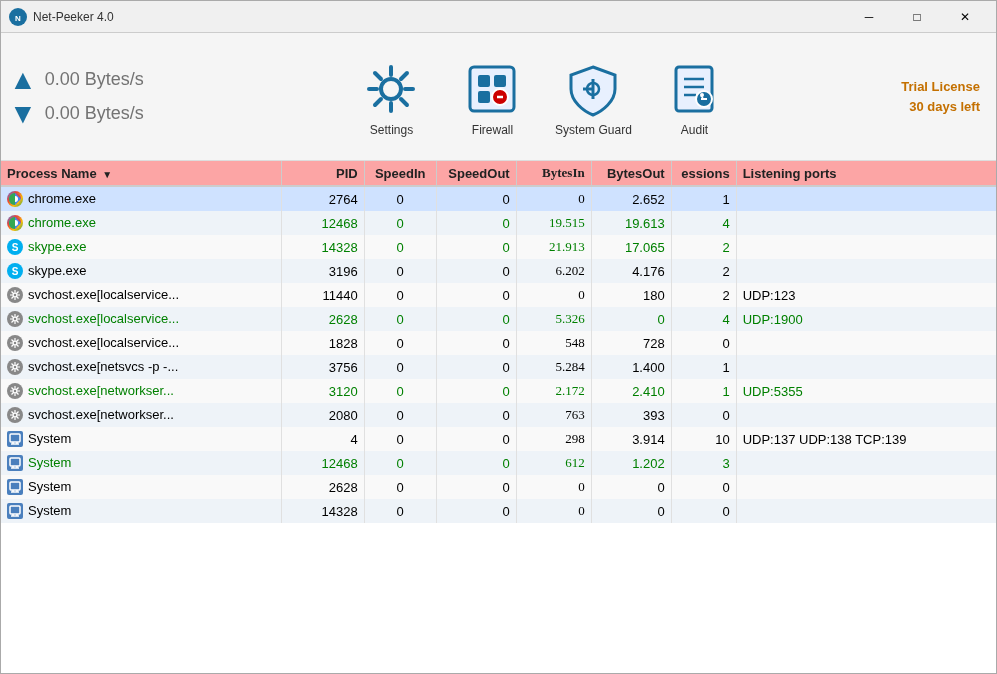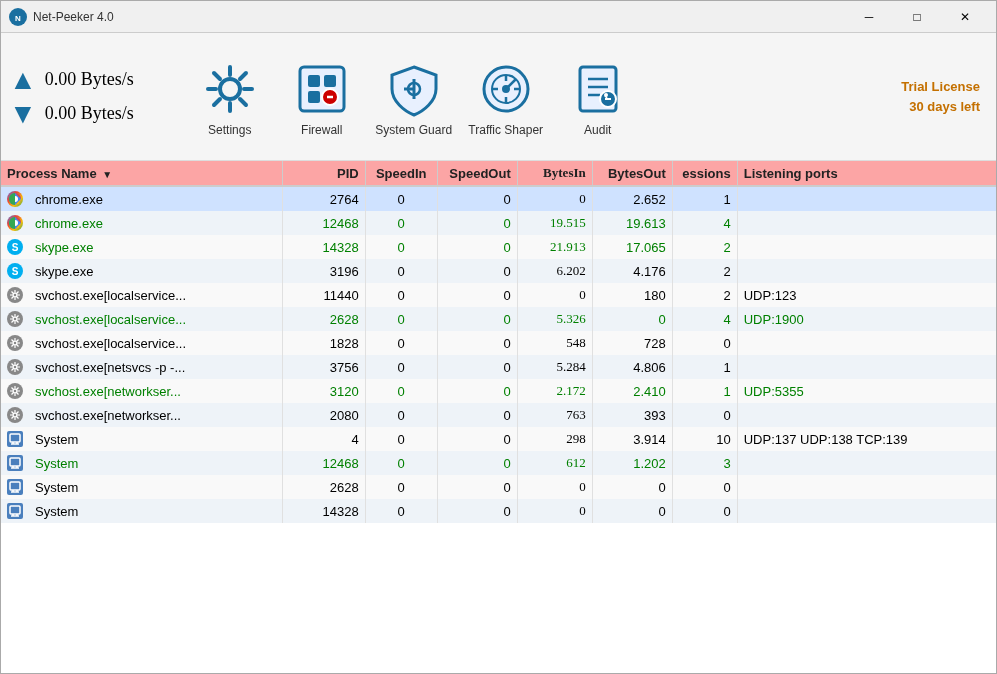--- a/index.html
+++ b/index.html
@@ -69,30 +69,29 @@
       font-size: 28px;
       line-height: 1;
     }
     .arrow-down {
       color: #1a6fa0;
       font-size: 28px;
       line-height: 1;
     }
     .traffic-value {
       font-size: 18px;
-      color: #000000;
+      color: #737373;
       font-weight: 300;
       min-width: 120px;
-      font-family: Liberation Serif, serif;
     }
     #nav-buttons {
       display: flex;
-      gap: 2px;
+      gap: 11px;
       flex: 1;
-      justify-content: flex-start;
+      justify-content: center;
     }
     .nav-btn {
       display: flex;
       flex-direction: column;
       align-items: center;
       justify-content: center;
       width: 90px;
       height: 110px;
       background: transparent;
       border: none;
@@ -152,22 +151,21 @@
     tbody tr.active-row { background: #cfe2ff; }
     tbody tr.green-row td { color: #008000; }
     tbody td {
       padding: 4px 6px;
       border-right: 1px solid #e0e0e0;
       white-space: nowrap;
     }
     tbody td:last-child { border-right: none; }
     .process-cell {
       display: flex;
-      align-items: center;
-      gap: 12px;
+      gap: 5px;
     }
     .proc-icon {
       width: 16px; height: 16px;
       border-radius: 50%;
       display: inline-flex; align-items: center; justify-content: center;
       font-size: 9px; font-weight: bold; flex-shrink: 0;
     }
     .proc-icon.chrome {
       background: linear-gradient(135deg, #4285f4, #ea4335, #fbbc05, #34a853);
       color: white;
@@ -265,33 +263,20 @@
     <button class="nav-btn">
       <svg viewBox="0 0 56 56" fill="none" xmlns="http://www.w3.org/2000/svg">
         <path d="M28 6 L50 14 L50 28 C50 40 38 50 28 54 C18 50 6 40 6 28 L6 14 Z" stroke="#1a6fa0" stroke-width="3" fill="#e8f0fe"></path>
         <line x1="18" y1="28" x2="28" y2="28" stroke="#1a6fa0" stroke-width="3"></line>
         <line x1="28" y1="18" x2="28" y2="38" stroke="#1a6fa0" stroke-width="3"></line>
         <circle cx="28" cy="28" r="6" stroke="#1a6fa0" stroke-width="2.5" fill="none"></circle>
       </svg>
       <span class="nav-btn-label">System Guard</span>
     </button>
 
-    <button class="nav-btn">
-      <svg viewBox="0 0 56 56" fill="none" xmlns="http://www.w3.org/2000/svg">
-        <circle cx="28" cy="28" r="22" stroke="#1a6fa0" stroke-width="3" fill="#e8f0fe"></circle>
-        <circle cx="28" cy="28" r="14" stroke="#1a6fa0" stroke-width="2" fill="none"></circle>
-        <circle cx="28" cy="28" r="4" fill="#1a6fa0"></circle>
-        <line x1="28" y1="14" x2="28" y2="20" stroke="#1a6fa0" stroke-width="2.5"></line>
-        <line x1="42" y1="28" x2="36" y2="28" stroke="#1a6fa0" stroke-width="2.5"></line>
-        <line x1="28" y1="42" x2="28" y2="36" stroke="#1a6fa0" stroke-width="2.5"></line>
-        <line x1="14" y1="28" x2="20" y2="28" stroke="#1a6fa0" stroke-width="2.5"></line>
-        <line x1="28" y1="28" x2="38" y2="18" stroke="#1a6fa0" stroke-width="2.5"></line>
-      </svg>
-      <span class="nav-btn-label">Traffic Shaper</span>
-    </button>
 
     <button class="nav-btn">
       <svg viewBox="0 0 56 56" fill="none" xmlns="http://www.w3.org/2000/svg">
         <rect x="10" y="6" width="36" height="44" rx="3" stroke="#1a6fa0" stroke-width="3" fill="#e8f0fe"></rect>
         <line x1="18" y1="18" x2="38" y2="18" stroke="#1a6fa0" stroke-width="2.5"></line>
         <line x1="18" y1="26" x2="38" y2="26" stroke="#1a6fa0" stroke-width="2.5"></line>
         <line x1="18" y1="34" x2="30" y2="34" stroke="#1a6fa0" stroke-width="2.5"></line>
         <circle cx="38" cy="38" r="8" fill="#1a6fa0" stroke="white" stroke-width="2"></circle>
         <line x1="35" y1="38" x2="41" y2="38" stroke="white" stroke-width="2"></line>
         <line x1="35" y1="35" x2="37" y2="37" stroke="white" stroke-width="1.5"></line>
@@ -506,21 +491,21 @@
                   </g>
     </svg>
               </span>
         <span>svchost.exe[netsvcs -p -...</span>
       </div>
     </td>
     <td class="col-pid">3756</td>
     <td class="col-speedin">0</td>
     <td class="col-speedout">0</td>
     <td class="col-bytesin">5.284</td>
-    <td class="col-bytesout">4.806</td>
+    <td class="col-bytesout">1.400</td>
     <td class="col-sessions">1</td>
     <td class="col-ports"></td>
   </tr>
         <tr class="green-row">
     <td>
       <div class="process-cell">
         <span class="proc-icon gear" style="background:#888;border-radius:50%;width:16px;height:16px;display:inline-flex;align-items:center;justify-content:center;">
       <svg width="12" height="12" viewBox="0 0 12 12">
                   <circle cx="6" cy="6" r="2" fill="none" stroke="white" stroke-width="1.5"></circle>
                   <g stroke="white" stroke-width="1.2">

